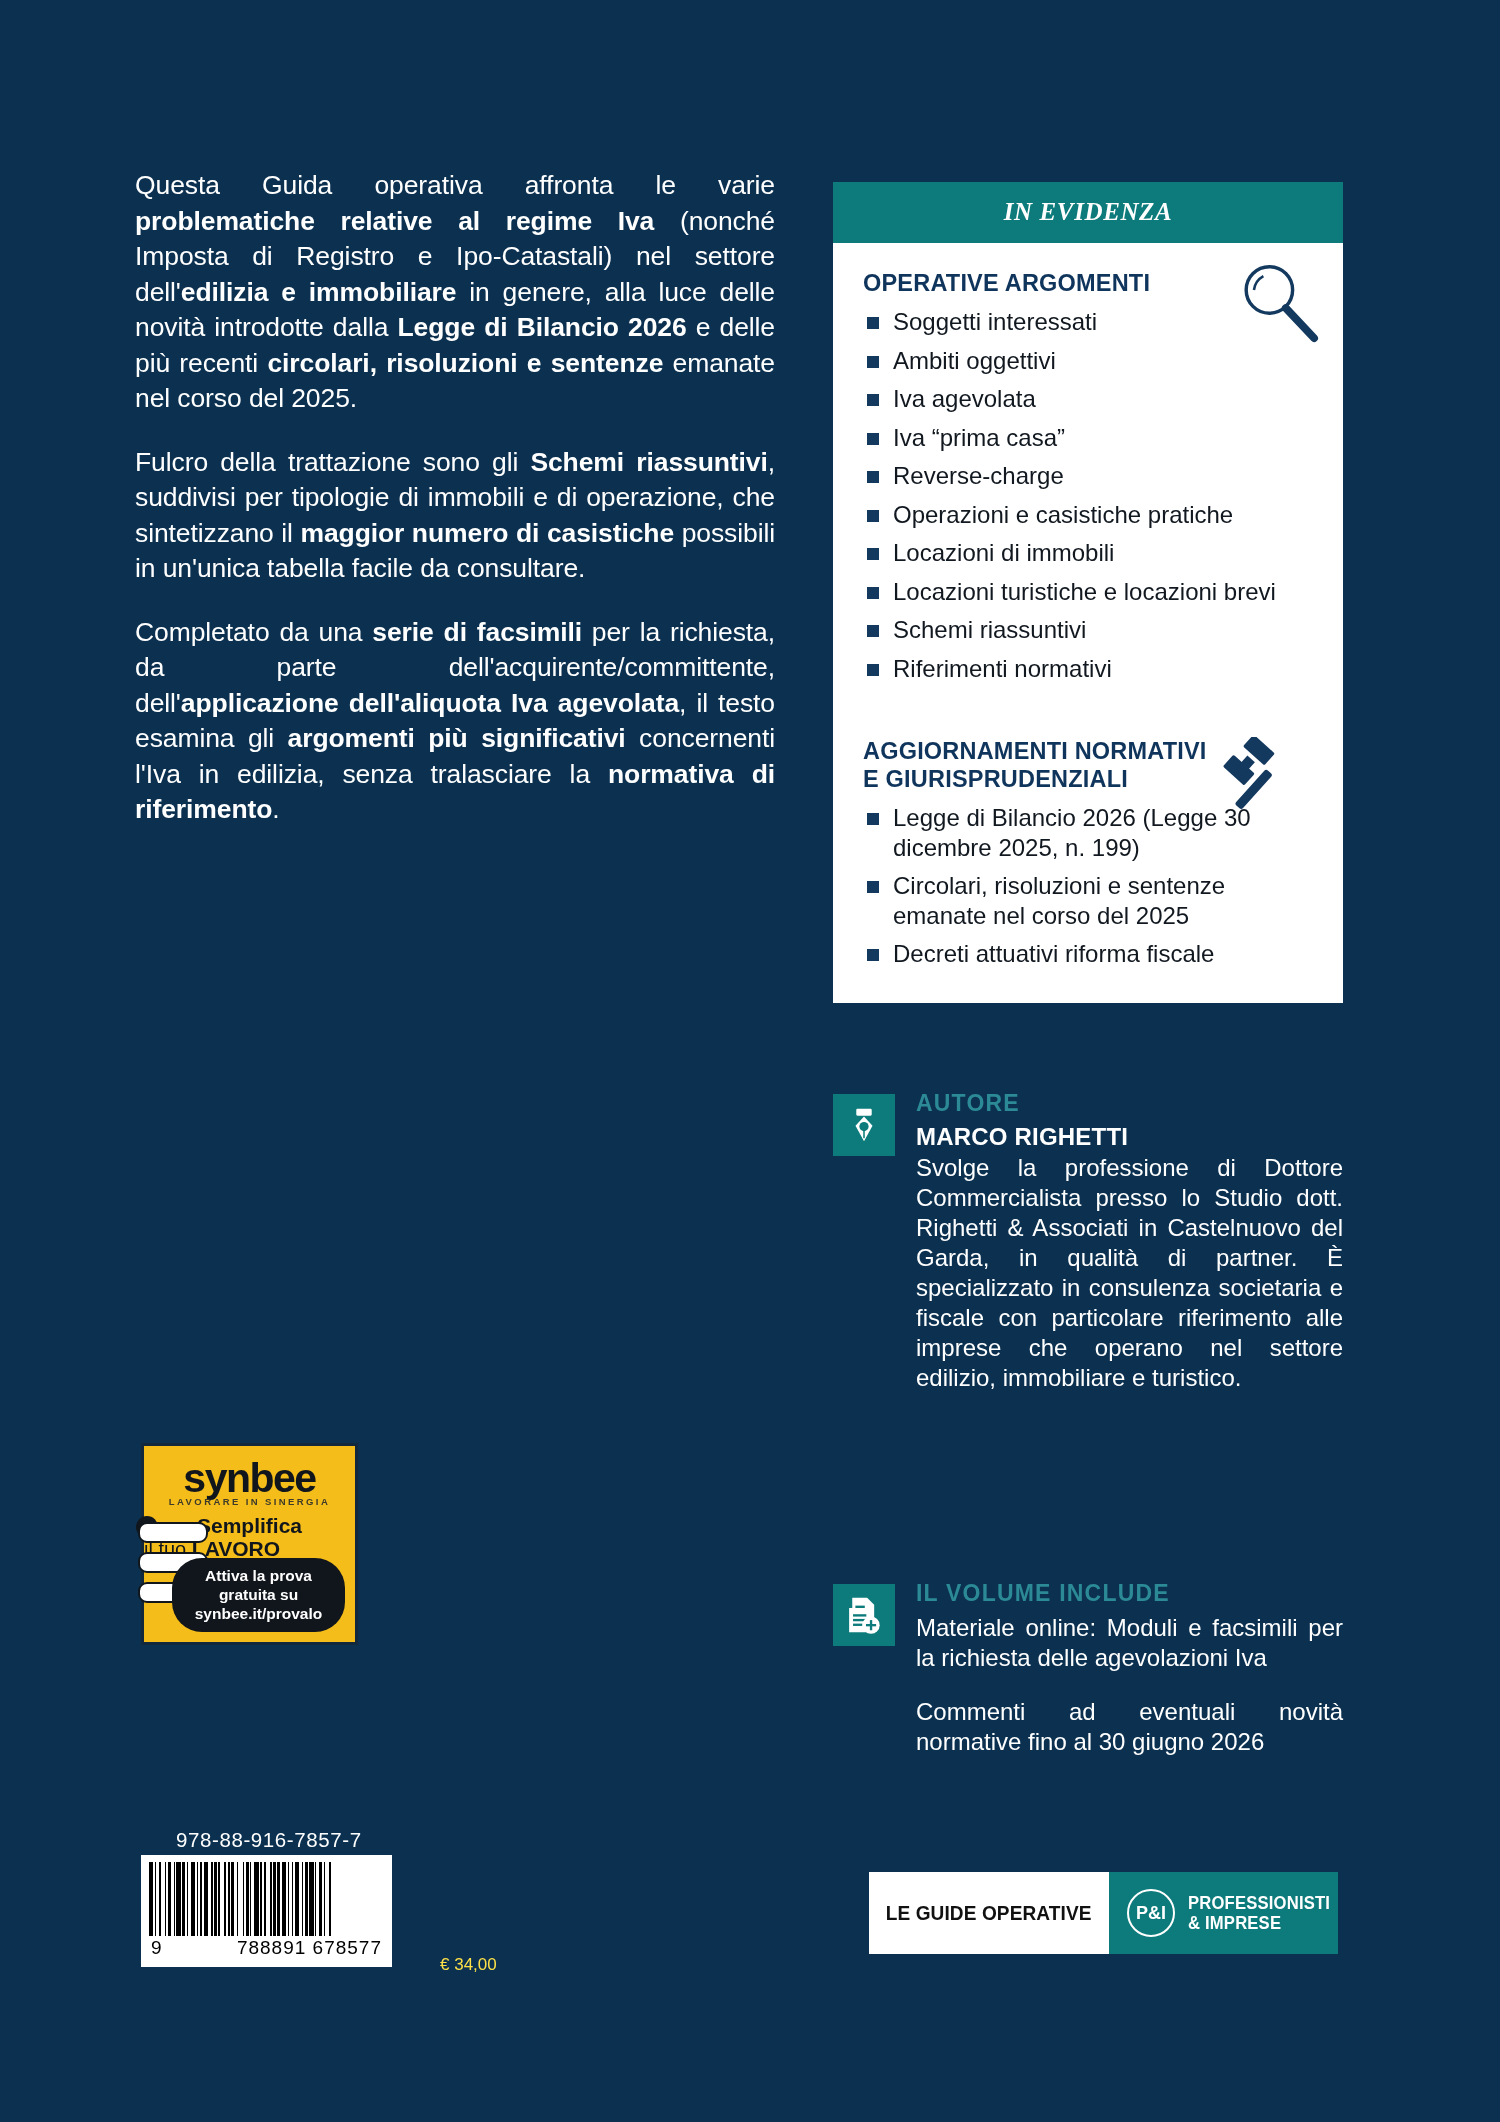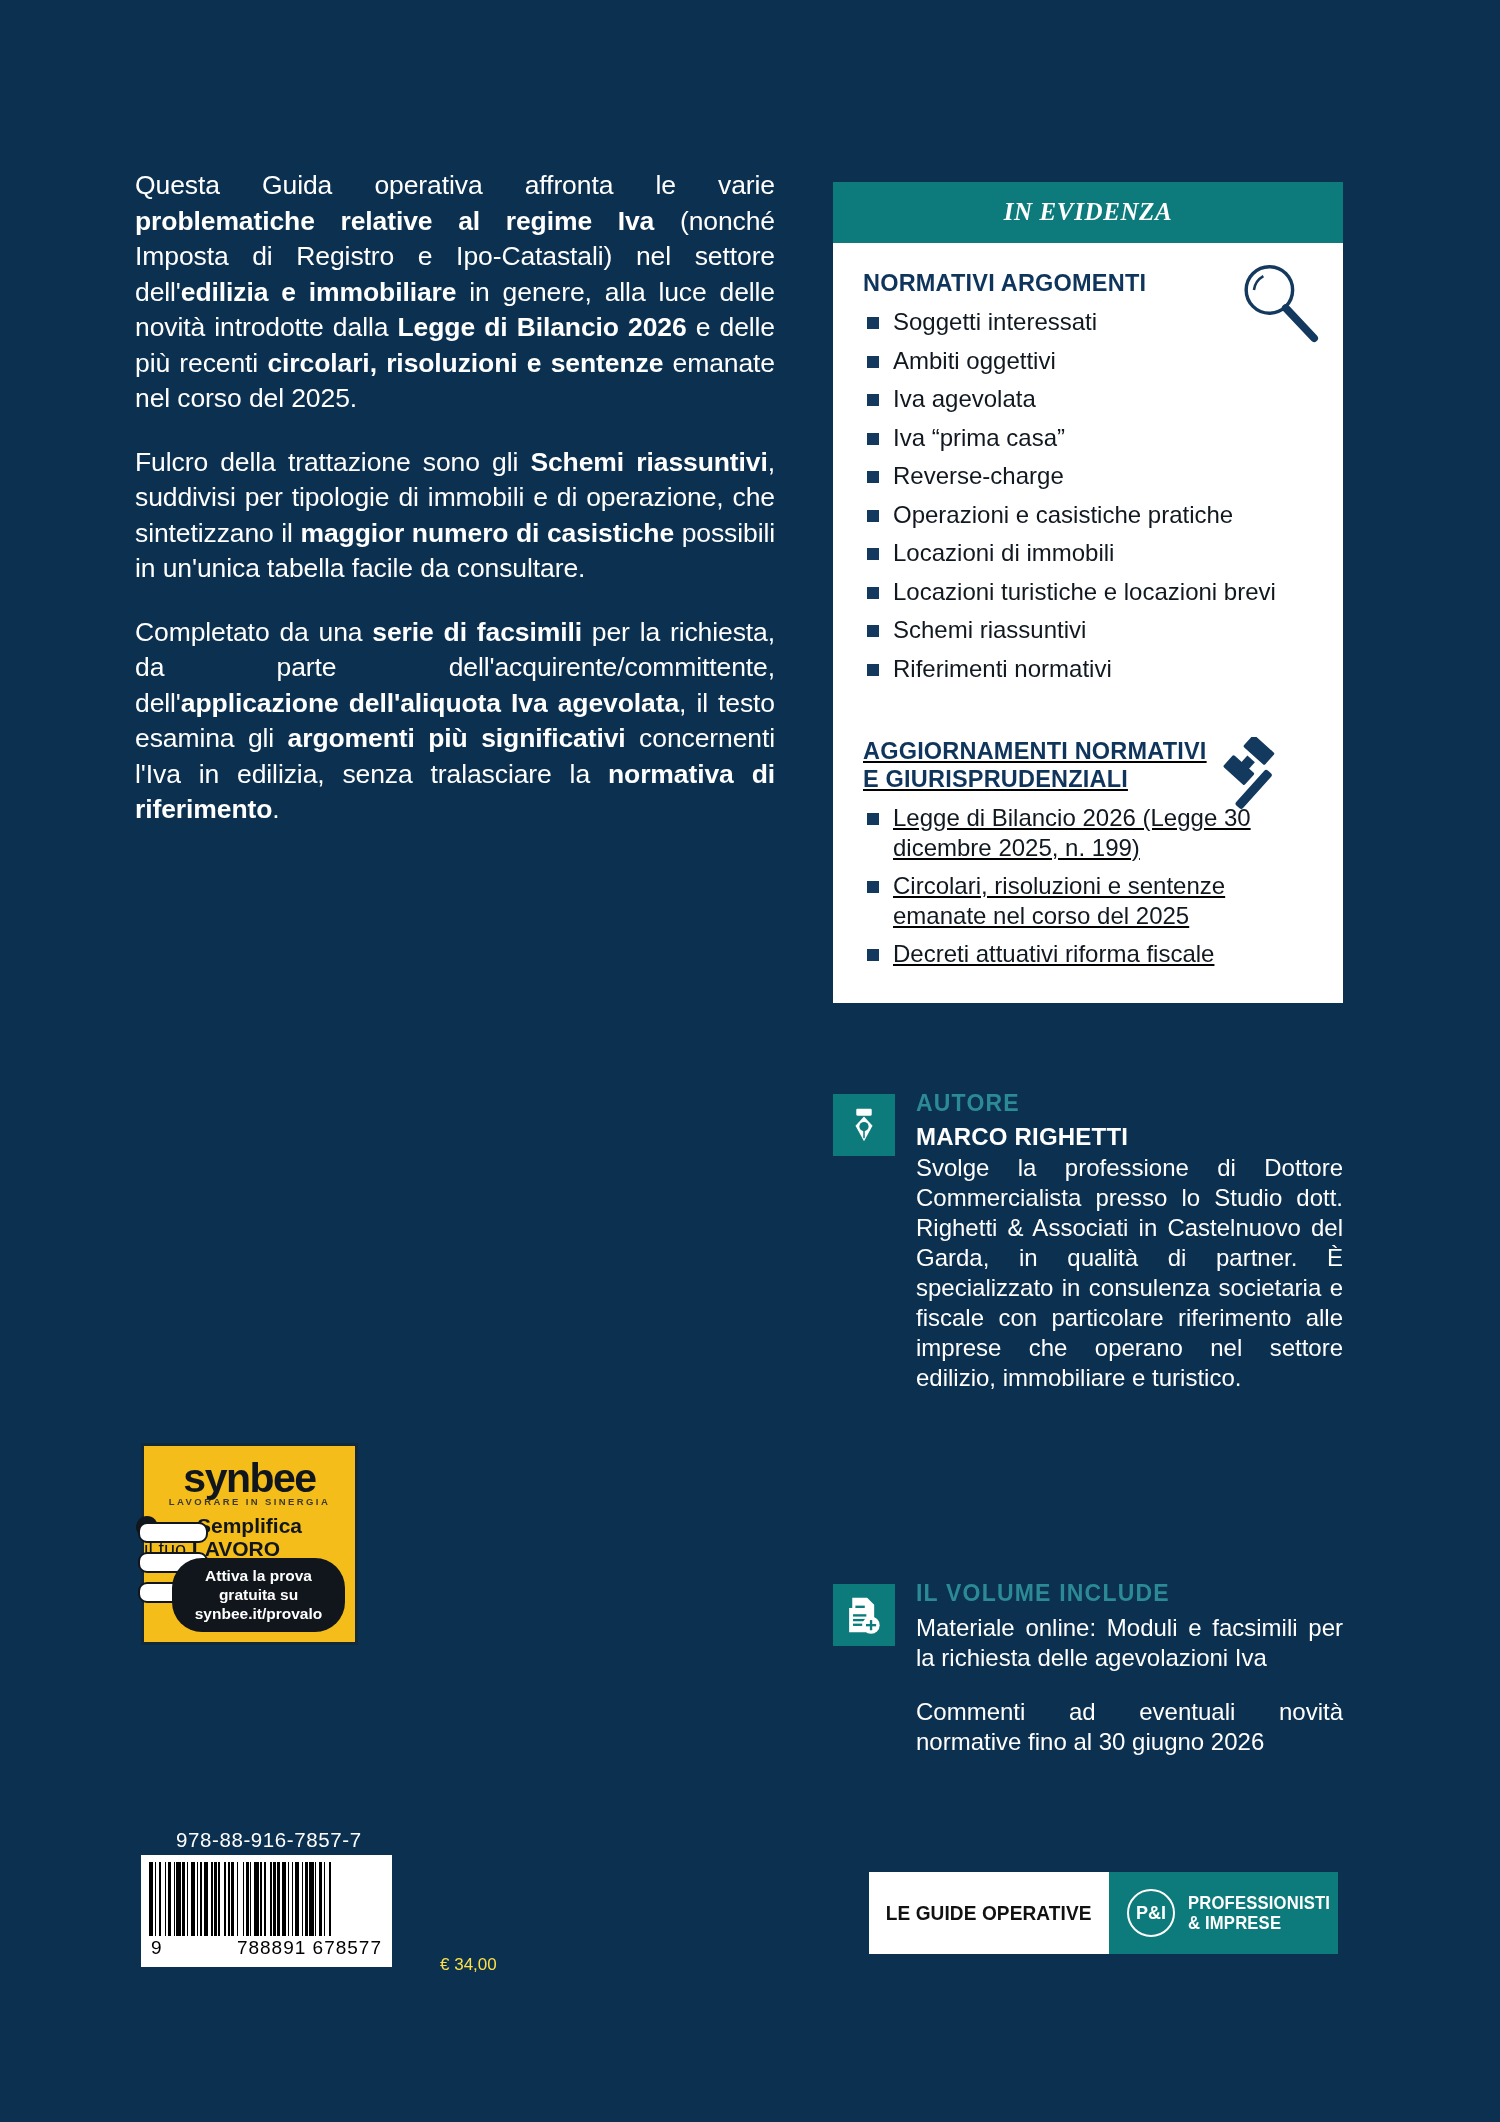--- a/index.html
+++ b/index.html
@@ -77,21 +77,21 @@
     background:#14395f;
   }
   .gap{height:54px;}
 
   .icon-magnifier{
     position:absolute;right:22px;top:16px;width:86px;height:86px;
   }
   .icon-gavel{
     position:absolute;right:18px;top:0px;width:90px;height:84px;
   }
-  .sec2{position:relative;text-decoration:underline;}
+  .sec2{position:relative;}
 
   
   .info-block{
     position:absolute;
     color:#ffffff;
   }
   .autore{left:833px;top:1090px;width:510px;}
   .volume{left:833px;top:1580px;width:510px;}
   .sq-icon{
     position:absolute;left:0;top:4px;
@@ -243,21 +243,21 @@
     <div class="evidenza-body">
 
       <span class="icon-magnifier">
         <svg viewBox="0 0 100 100" width="86" height="86" aria-hidden="true">
           <circle cx="40" cy="36" r="27" fill="none" stroke="#14395f" stroke-width="4"></circle>
           <path d="M33 20 A22 22 0 0 0 22 36" fill="none" stroke="#14395f" stroke-width="3"></path>
           <line x1="59" y1="57" x2="92" y2="92" stroke="#14395f" stroke-width="9" stroke-linecap="round"></line>
         </svg>
       </span>
 
-      <h3 class="sec-title">NORMATIVI ARGOMENTI</h3>
+      <h3 class="sec-title">OPERATIVE ARGOMENTI</h3>
       <ul class="blist">
           <li>Soggetti interessati</li>
           <li>Ambiti oggettivi</li>
           <li>Iva agevolata</li>
           <li>Iva “prima casa”</li>
           <li>Reverse-charge</li>
           <li>Operazioni e casistiche pratiche</li>
           <li>Locazioni di immobili</li>
           <li>Locazioni turistiche e locazioni brevi</li>
           <li>Schemi riassuntivi</li>

